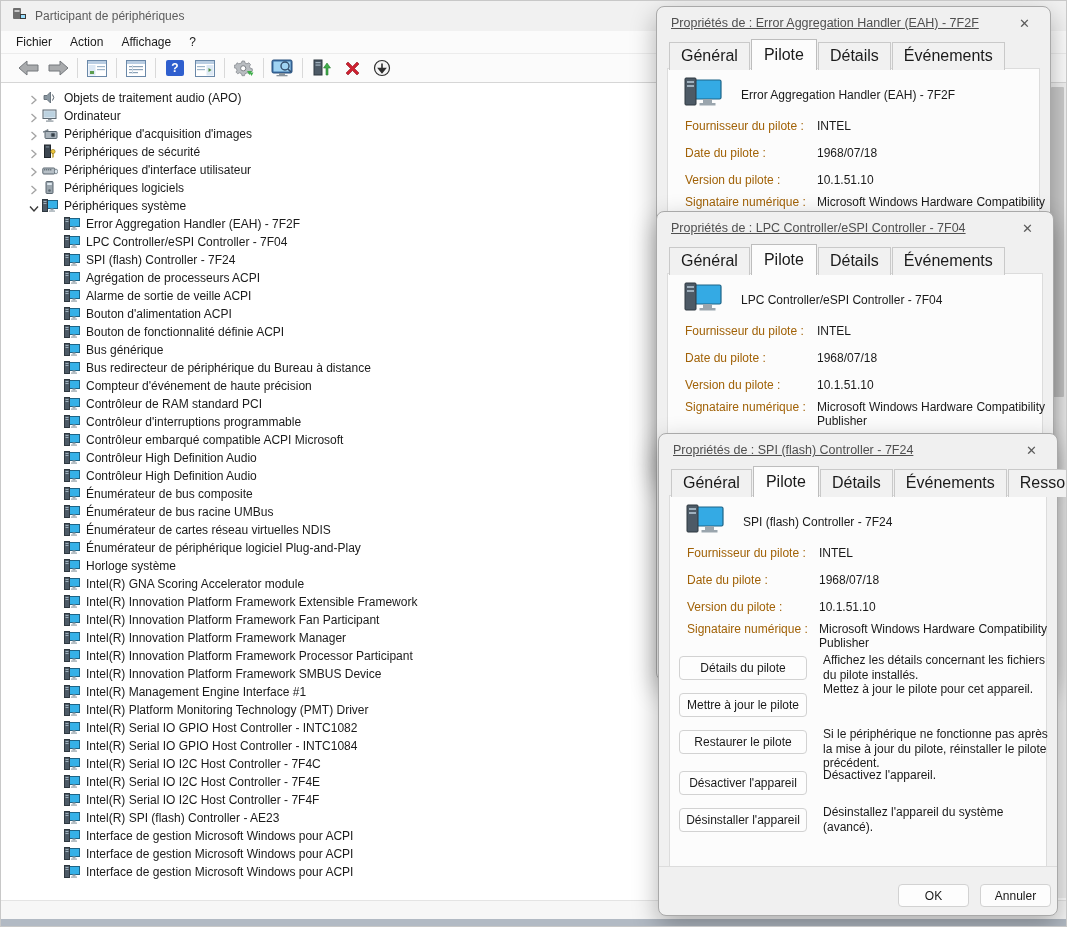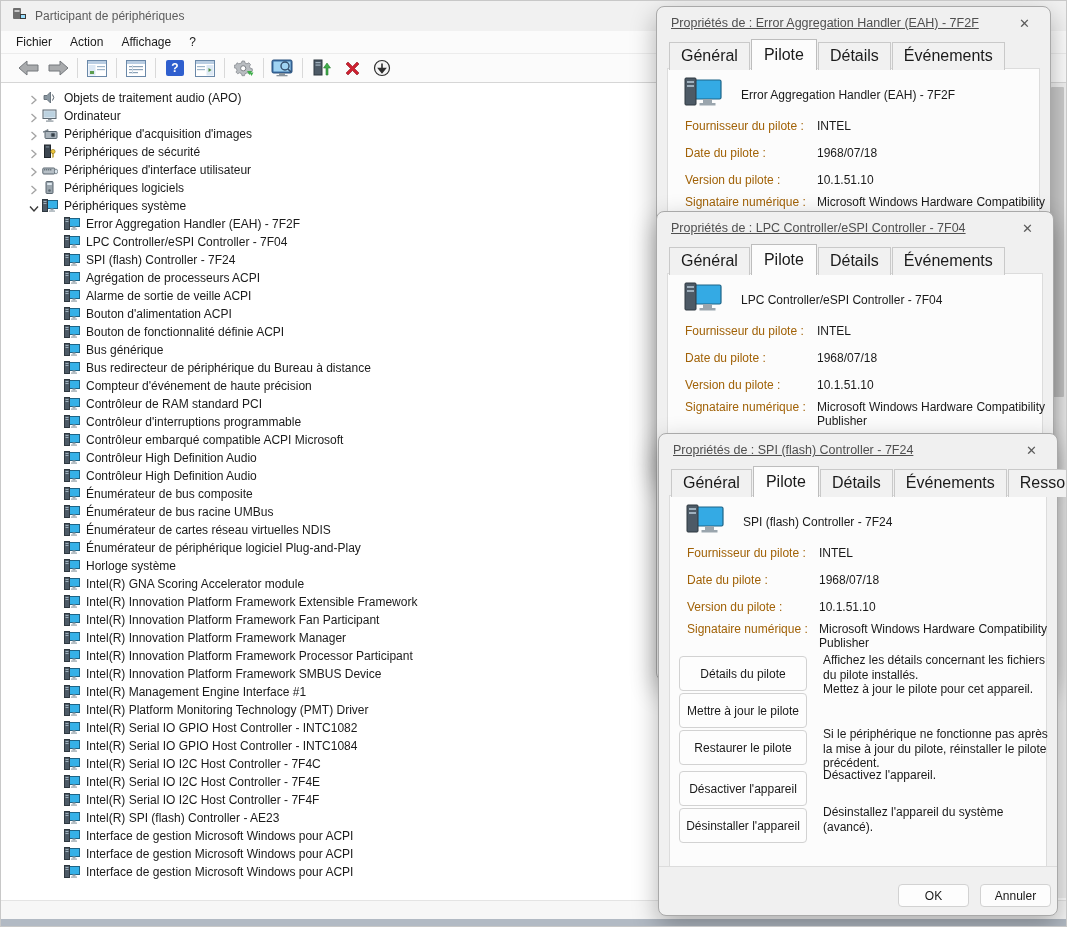--- a/index.html
+++ b/index.html
@@ -41,21 +41,21 @@
   .dlg-close{margin-left:auto;color:#5a5a5a;font-size:13px;padding:2px 6px;}
   .dlg-tabs{position:absolute;left:12px;top:37px;height:25px;display:flex;align-items:flex-end;z-index:2;}
   .tab{padding:4px 11px 5px;border:1px solid #c9c9c9;border-bottom:none;background:#f1f1f1;
     margin-right:1px;color:#1a1a1a;position:relative;top:1px;font-size:16px;}
   .tab.active{background:#fcfcfc;padding:6px 12px 6px;top:1px;z-index:3;border-color:#bdbdbd;}
   .dlg-panel{position:absolute;left:10px;right:10px;top:61px;background:#fcfcfc;border:1px solid #dcdcdc;}
   .dev-row{position:absolute;left:26px;top:70px;display:flex;align-items:center;gap:18px;z-index:4;}
   .dev-name{color:#1a1a1a;}
   .fld-label{position:absolute;left:28px;color:#a16207;z-index:4;}
   .fld-value{position:absolute;left:160px;width:238px;color:#1a1a1a;z-index:4;line-height:14px;}
-  .act-btn{position:absolute;left:20px;width:128px;height:35px;background:#fdfdfd;border:1px solid #d2d2d2;
+  .act-btn{position:absolute;left:20px;width:128px;height:24px;background:#fdfdfd;border:1px solid #d2d2d2;
     border-radius:4px;font-size:12px;color:#1a1a1a;display:flex;align-items:center;justify-content:center;
     z-index:4;font-family:"Liberation Sans",sans-serif;}
   .act-desc{position:absolute;left:164px;width:232px;color:#1a1a1a;z-index:4;line-height:14.5px;}
   .dlg-footer{position:absolute;left:0;right:0;bottom:0;height:48px;border-top:1px solid #dcdcdc;border-radius:0 0 8px 8px;}
   .btn{position:absolute;width:71px;height:23px;background:#fdfdfd;border:1px solid #d2d2d2;border-radius:4px;
     font-size:12px;color:#1a1a1a;display:flex;align-items:center;justify-content:center;
     font-family:"Liberation Sans",sans-serif;}
 </style>
 </head>
 <body>

